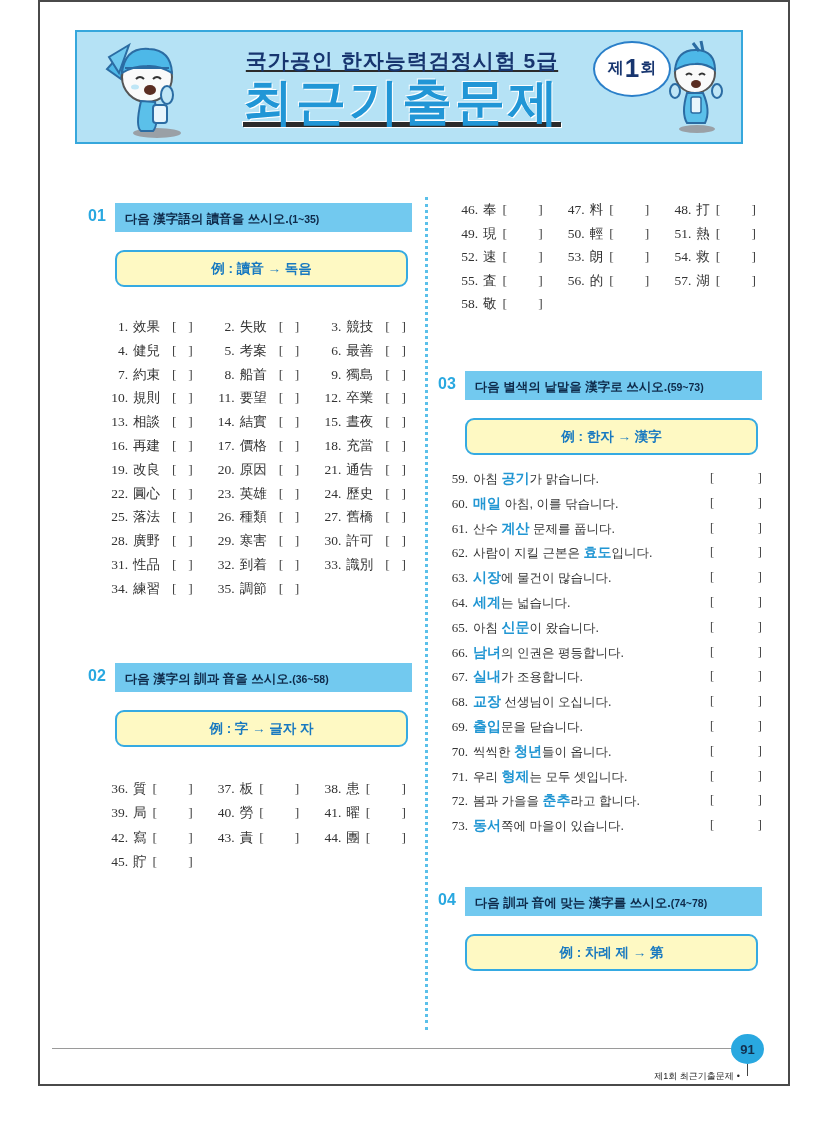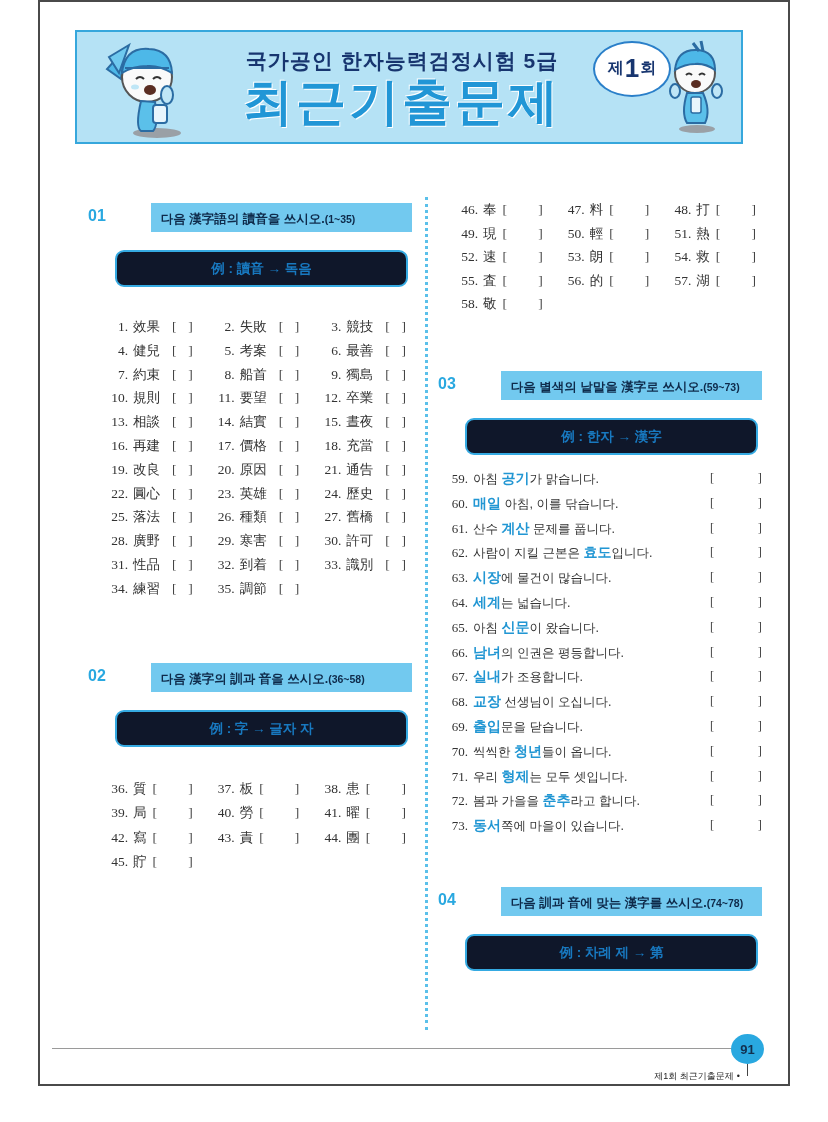--- a/index.html
+++ b/index.html
@@ -14,21 +14,21 @@
   }
   
   .banner{
     position:absolute;left:75px;top:30px;width:668px;height:114px;
     background:#b5e2f5;border:2px solid #36a7dc;box-sizing:border-box;
     display:flex;align-items:center;
   }
   .mascot{flex:0 0 auto;}
   .mascot.left{margin-left:18px;width:110px;height:104px;}
   .mascot.right{margin-right:10px;width:72px;height:96px;}
-  .banner-center{flex:1;text-align:center;position:relative;padding-right:60px;}
+  .banner-center{flex:1;text-align:center;position:relative;padding-right:60px;text-decoration:underline;}
   .banner-subtitle{
     font-size:21px;font-weight:bold;color:#17356f;letter-spacing:1px;margin-bottom:2px;
   }
   .banner-title{
     font-size:50px;font-weight:bold;color:#2196d6;letter-spacing:3px;line-height:1.02;
     text-shadow:1px 1px 0 #ffffff,-1px -1px 0 #ffffff;
     font-family:"Liberation Sans","DejaVu Sans",sans-serif;
   }
   .round-badge{
     position:absolute;right:-12px;top:-6px;
@@ -39,34 +39,34 @@
   .round-badge .big{font-size:26px;margin:0 1px;}
   
   .col{position:absolute;top:195px;width:324px;}
   .col.left{left:88px;}
   .col.right{left:438px;}
   .col-divider{
     position:absolute;left:425px;top:197px;height:833px;width:0;
     border-left:3px dotted #5bc0ea;
   }
   
-  .sec-head{display:flex;align-items:flex-start;margin-top:8px;gap:36px;}
+  .sec-head{display:flex;align-items:flex-start;margin-top:8px;}
   .sec-num{
     color:#29a8e0;font-weight:bold;font-size:16px;margin-right:9px;line-height:26px;
   }
   .sec-bar{
     flex:1;background:#72c9ef;color:#0e2a4a;font-weight:bold;font-size:12.5px;
     padding:9px 8px 5px 10px;line-height:15px;
   }
   .sec-range{font-size:10.5px;}
   
   .ex-box{
     margin:18px 4px 0 27px;border:2px solid #35aae2;border-radius:9px;
     text-align:center;padding:8px 0 7px 0;color:#1879c0;font-weight:bold;font-size:13.5px;
-    background:#0f172a;
+    background:#fef9c3;
   }
   
   .q-grid{
     display:grid;grid-template-columns:1fr 1fr 1fr;column-gap:10px;
     margin:28px 0 0 14px;
     font-family:"Liberation Serif","DejaVu Serif",serif;font-size:13.5px;color:#333;
   }
   .q-grid.rows1{line-height:23.8px;}
   .q-grid.rows2{line-height:24.5px;margin-top:30px;}
   .q-grid.rows2b{line-height:23.6px;margin:3px 0 0 14px;}

